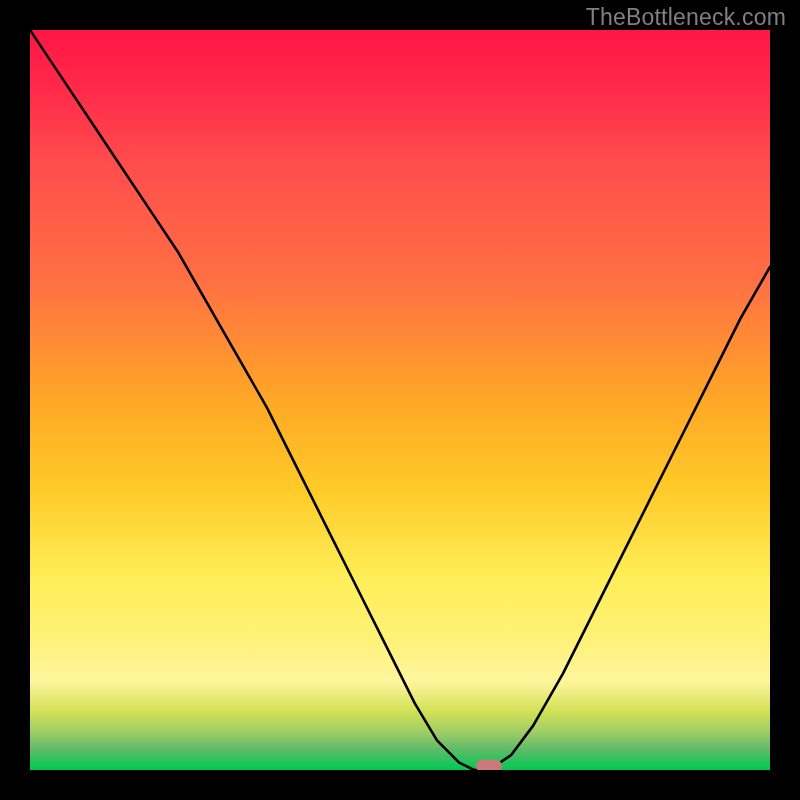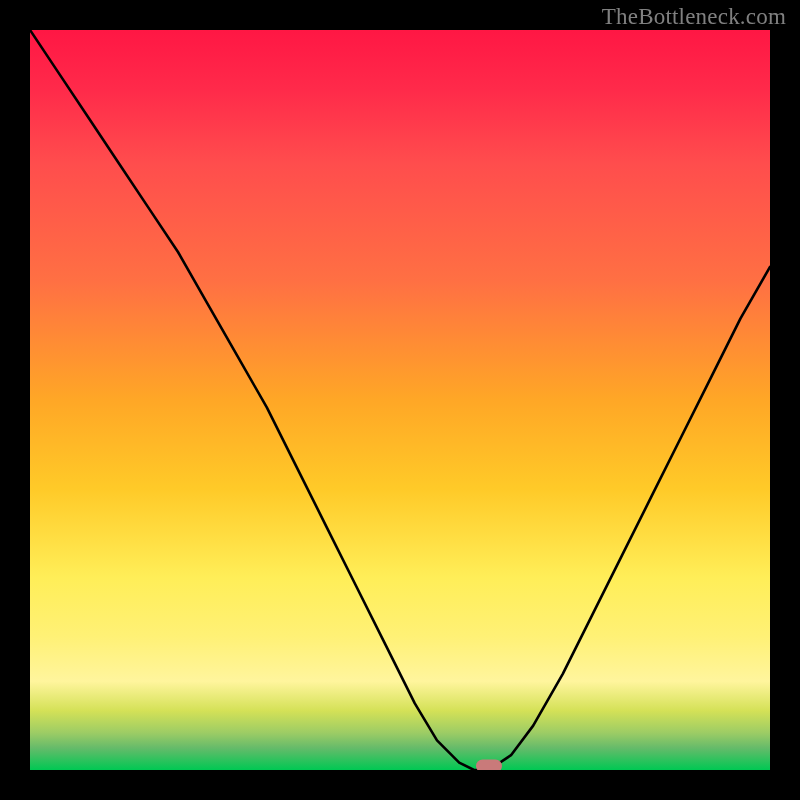--- a/index.html
+++ b/index.html
@@ -9,21 +9,20 @@
     height: 800px;
     background: #000;
     overflow: hidden;
     font-family: Arial, Helvetica, sans-serif;
   }
   .frame {
     position: relative;
     width: 800px;
     height: 776px;
     background: #000;
-    font-family: Liberation Serif, serif;
   }
   .plot-area {
     position: absolute;
     left: 30px;
     top: 30px;
     width: 740px;
     height: 740px;
     overflow: hidden;
   }
   .gradient-bg {

